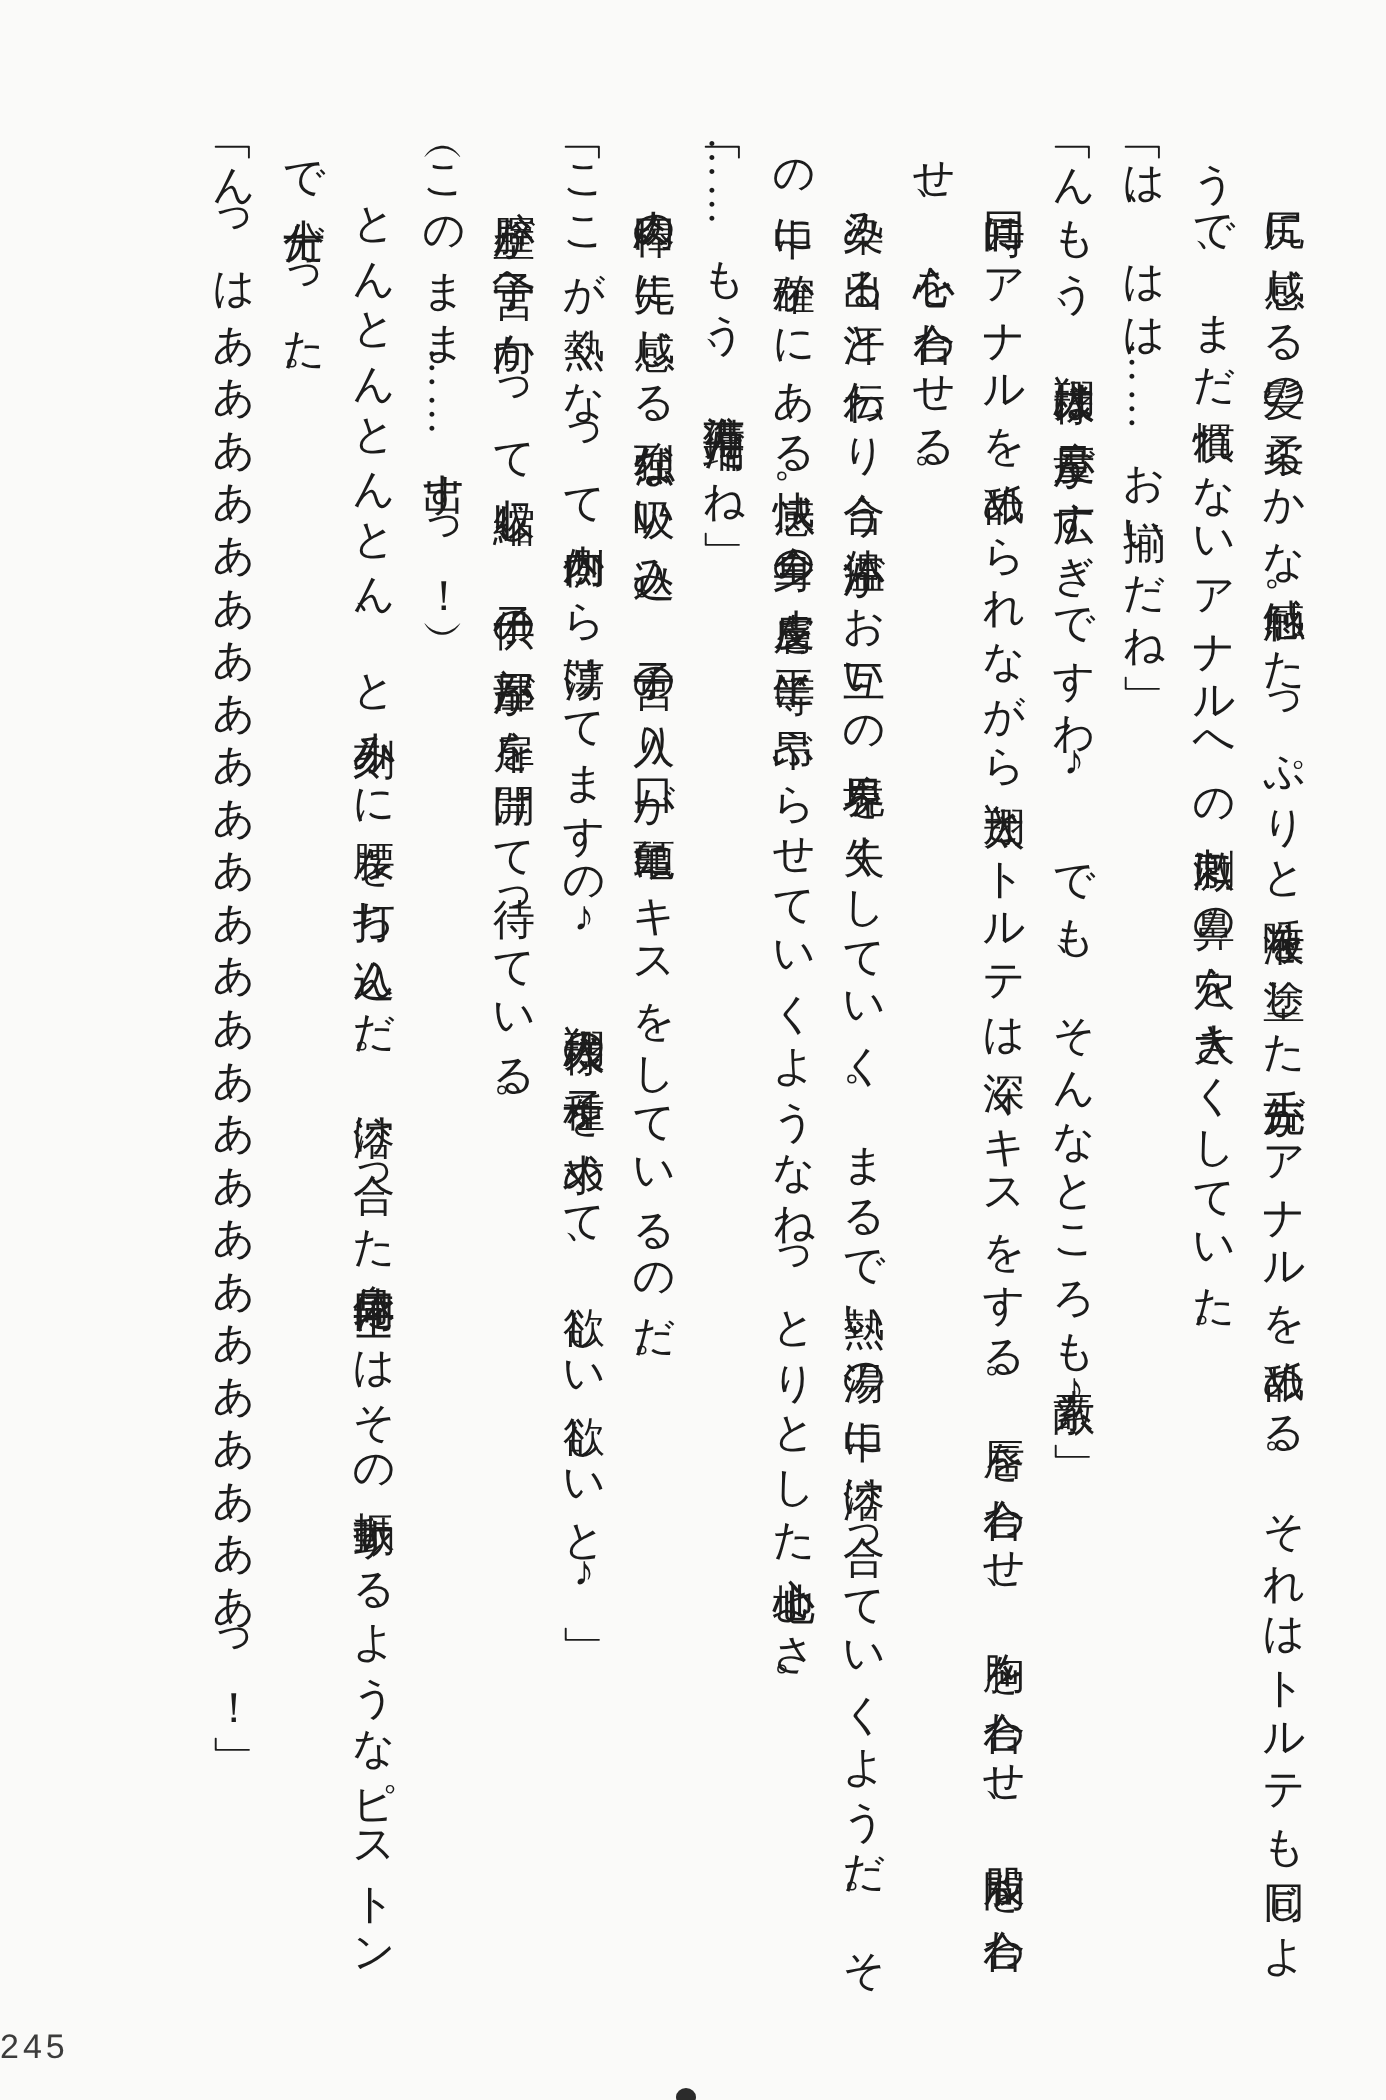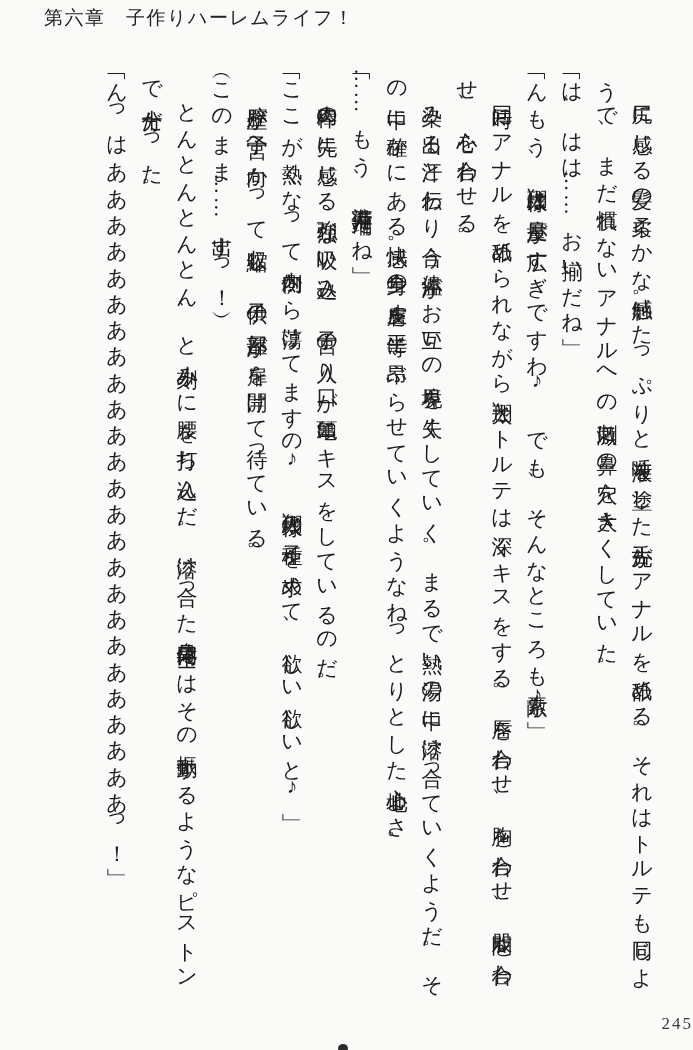--- a/index.html
+++ b/index.html
@@ -36,43 +36,42 @@
     color: #1c1c1c;
   }
   .para { margin: 0; padding: 0; }
   .para.indent { text-indent: 1.08em; }
   
   .page-number {
     position: absolute;
     bottom: 16px;
     left: 0;
     right: 0;
-    text-align: right;
-    font-family: Liberation Serif, serif;
+    text-align: left;
+    font-family: Liberation Sans, sans-serif;
     font-size: 17px;
     letter-spacing: 2px;
     color: #3c3c3c;
   }
   
   .ink-smudge {
     position: absolute;
     left: 338px;
     bottom: -3px;
     width: 10px;
     height: 9px;
     background: #2b2b2b;
     border-radius: 50%;
   }
 </style>
 </head>
 <body>
 
 <div class="page">
 
-  <div class="chapter-header">第六章　子作りハーレムライフ！</div>
 
   <div class="text-body">
     <p class="para indent">尻に感じる髪の柔らかな感触。たっぷりと唾液を塗した舌先がアナルを舐める。それはトルテも同じようで、まだ慣れないアナルへの刺激に鼻の穴を大きくしていた。</p>
     <p class="para">「は、はは……お揃いだね」</p>
     <p class="para">「んもう、翔太様は度量が広すぎですわ♪　でも、そんなところも素敵♪」</p>
     <p class="para indent">同時にアナルを舐められながら翔太とトルテは深くキスをする。唇を合わせ、胸を合わせ、股間を合わせ、心を合わせる。</p>
     <p class="para indent">染み出る汗と伝わり合う体温がお互いの境界を失くしていく。まるで熱い湯の中に溶け合っていくようだ。その中に確かにある快感。全身の皮膚を平等に昂ぶらせていくようなねっとりとした心地よさ。</p>
     <p class="para">「……もう、準備万端だね」</p>
     <p class="para indent">肉棒の先に感じる強烈な吸い込み。子宮の入り口が亀頭にキスをしているのだ。</p>
     <p class="para">「ここが熱くなって内側から蕩けてますの♪　翔太様の子種を求めて、欲しい欲しいと♪」</p>

